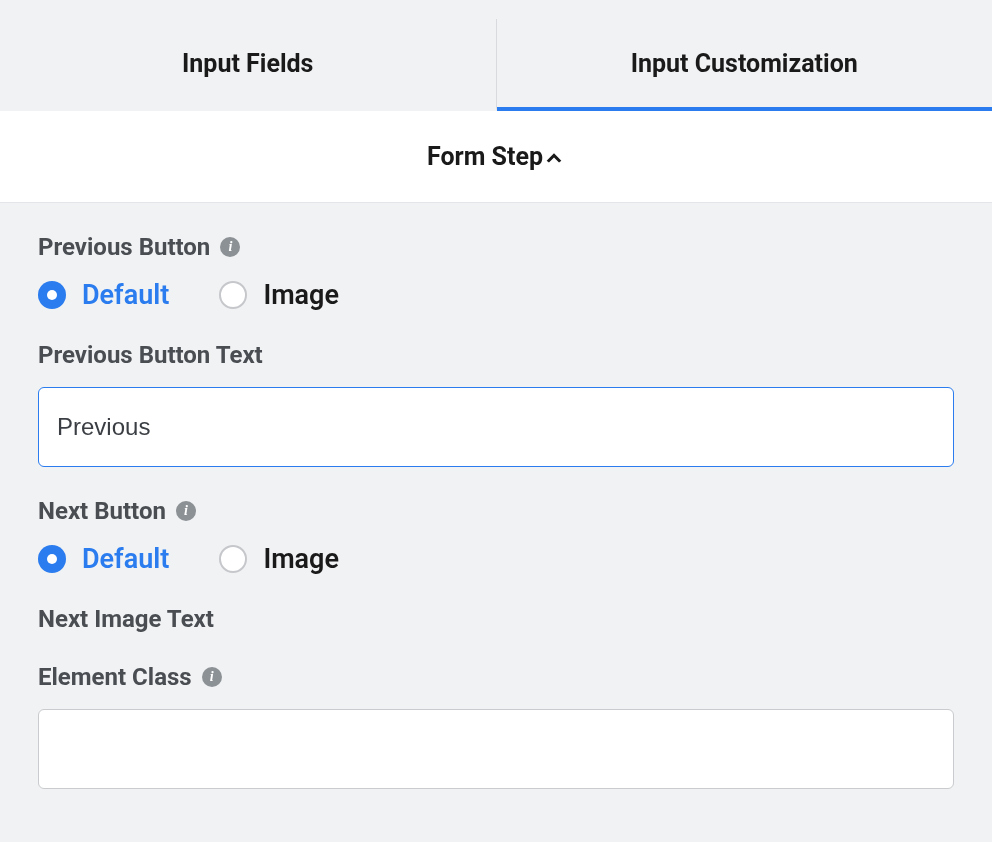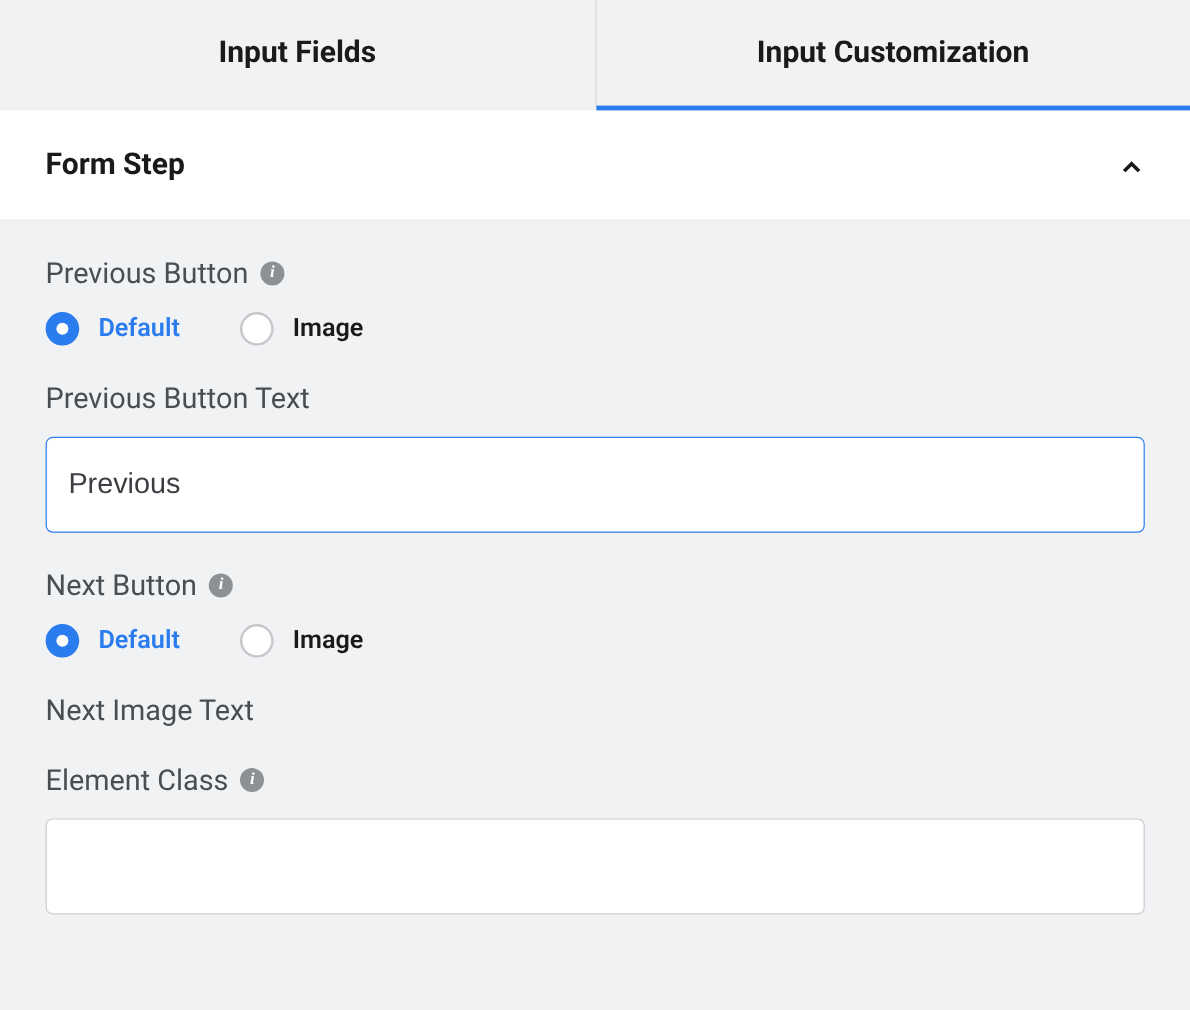--- a/index.html
+++ b/index.html
@@ -12,20 +12,21 @@
     background: #f1f2f3;
     width: 992px;
     height: 842px;
     overflow: hidden;
   }
   .tabs {
     display: flex;
     width: 100%;
     height: 92px;
     background: #f1f2f3;
+    margin-top: 19px;
   }
   .tab {
     flex: 1;
     display: flex;
     align-items: center;
     justify-content: center;
     font-size: 25px;
     font-weight: 700;
     color: #1a1a1a;
     cursor: pointer;
@@ -36,21 +37,21 @@
     border-right: none;
     justify-content: center;
   }
   .tab.active {
     border-bottom: 4px solid #2a7cef;
   }
   .section-header {
     background: #ffffff;
     display: flex;
     align-items: center;
-    justify-content: space-between;
+    justify-content: center;
     padding: 0 38px;
     height: 92px;
     border-bottom: 1px solid #e4e5e8;
   }
   .section-title {
     font-size: 25px;
     font-weight: 700;
     color: #1a1a1a;
   }
   .chevron {
@@ -66,21 +67,21 @@
     margin-bottom: 30px;
   }
   .field-label-row {
     display: flex;
     align-items: center;
     gap: 10px;
     margin-bottom: 18px;
   }
   .field-label {
     font-size: 24px;
-    font-weight: 400;
+    font-weight: 700;
     color: #4a4e53;
   }
   .info-icon {
     width: 20px;
     height: 20px;
     border-radius: 50%;
     background: #8c9196;
     color: #fff;
     display: inline-flex;
     align-items: center;
@@ -121,21 +122,21 @@
     position: absolute;
     width: 10px;
     height: 10px;
     background: #fff;
     border-radius: 50%;
     top: 50%;
     left: 50%;
     transform: translate(-50%, -50%);
   }
   .radio-label {
-    font-size: 21px;
+    font-size: 27px;
     font-weight: 600;
     color: #1a1a1a;
   }
   .radio-label.selected {
     color: #2a7cef;
   }
   .text-input {
     width: 100%;
     height: 80px;
     padding: 0 18px;

